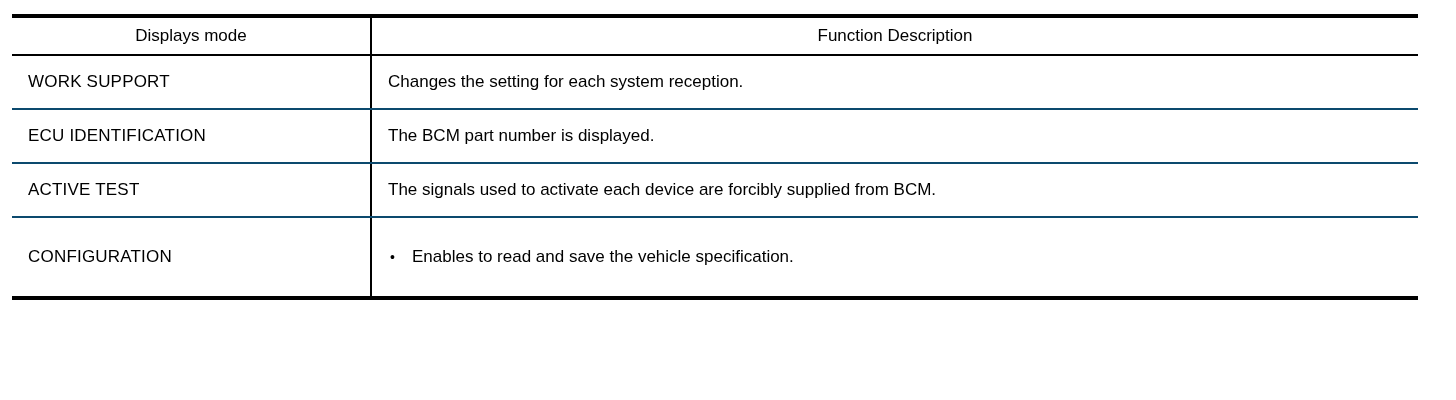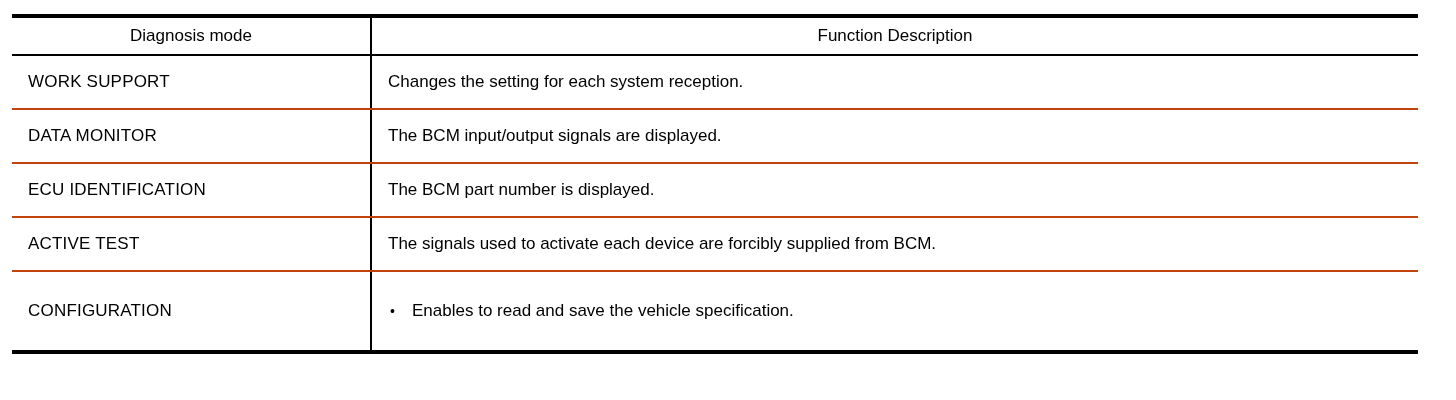--- a/index.html
+++ b/index.html
@@ -31,21 +31,21 @@
   table.diag-table col.col-mode { width: 359px; }
   table.diag-table th {
     font-weight: normal;
     text-align: center;
     height: 36px;
     border-bottom: 2px solid #000000;
     padding: 0;
     vertical-align: middle;
   }
   table.diag-table td {
-    border-bottom: 2px solid #c2410c;
+    border-bottom: 2px solid #0c4a6e;
     height: 44px;
     vertical-align: middle;
     padding: 4px 10px 4px 16px;
     line-height: 1.3;
   }
   table.diag-table tr:last-child td { border-bottom: none; }
   table.diag-table .v-divider {
     border-right: 2px solid #000000;
   }
   td.mode-cell {
@@ -74,32 +74,28 @@
 <body>
 
 <div class="page">
   <table class="diag-table">
     <colgroup>
       <col class="col-mode">
       <col class="col-desc">
     </colgroup>
     <thead>
       <tr>
-        <th class="v-divider">Diagnosis mode</th>
+        <th class="v-divider">Displays mode</th>
         <th>Function Description</th>
       </tr>
     </thead>
     <tbody>
         <tr>
           <td class="mode-cell v-divider">WORK SUPPORT</td>
           <td>Changes the setting for each system reception.</td>
-        </tr>
-        <tr>
-          <td class="mode-cell v-divider">DATA MONITOR</td>
-          <td>The BCM input/output signals are displayed.</td>
         </tr>
         <tr>
           <td class="mode-cell v-divider">ECU IDENTIFICATION</td>
           <td>The BCM part number is displayed.</td>
         </tr>
         <tr>
           <td class="mode-cell v-divider">ACTIVE TEST</td>
           <td>The signals used to activate each device are forcibly supplied from BCM.</td>
         </tr>
         <tr class="config-row">

